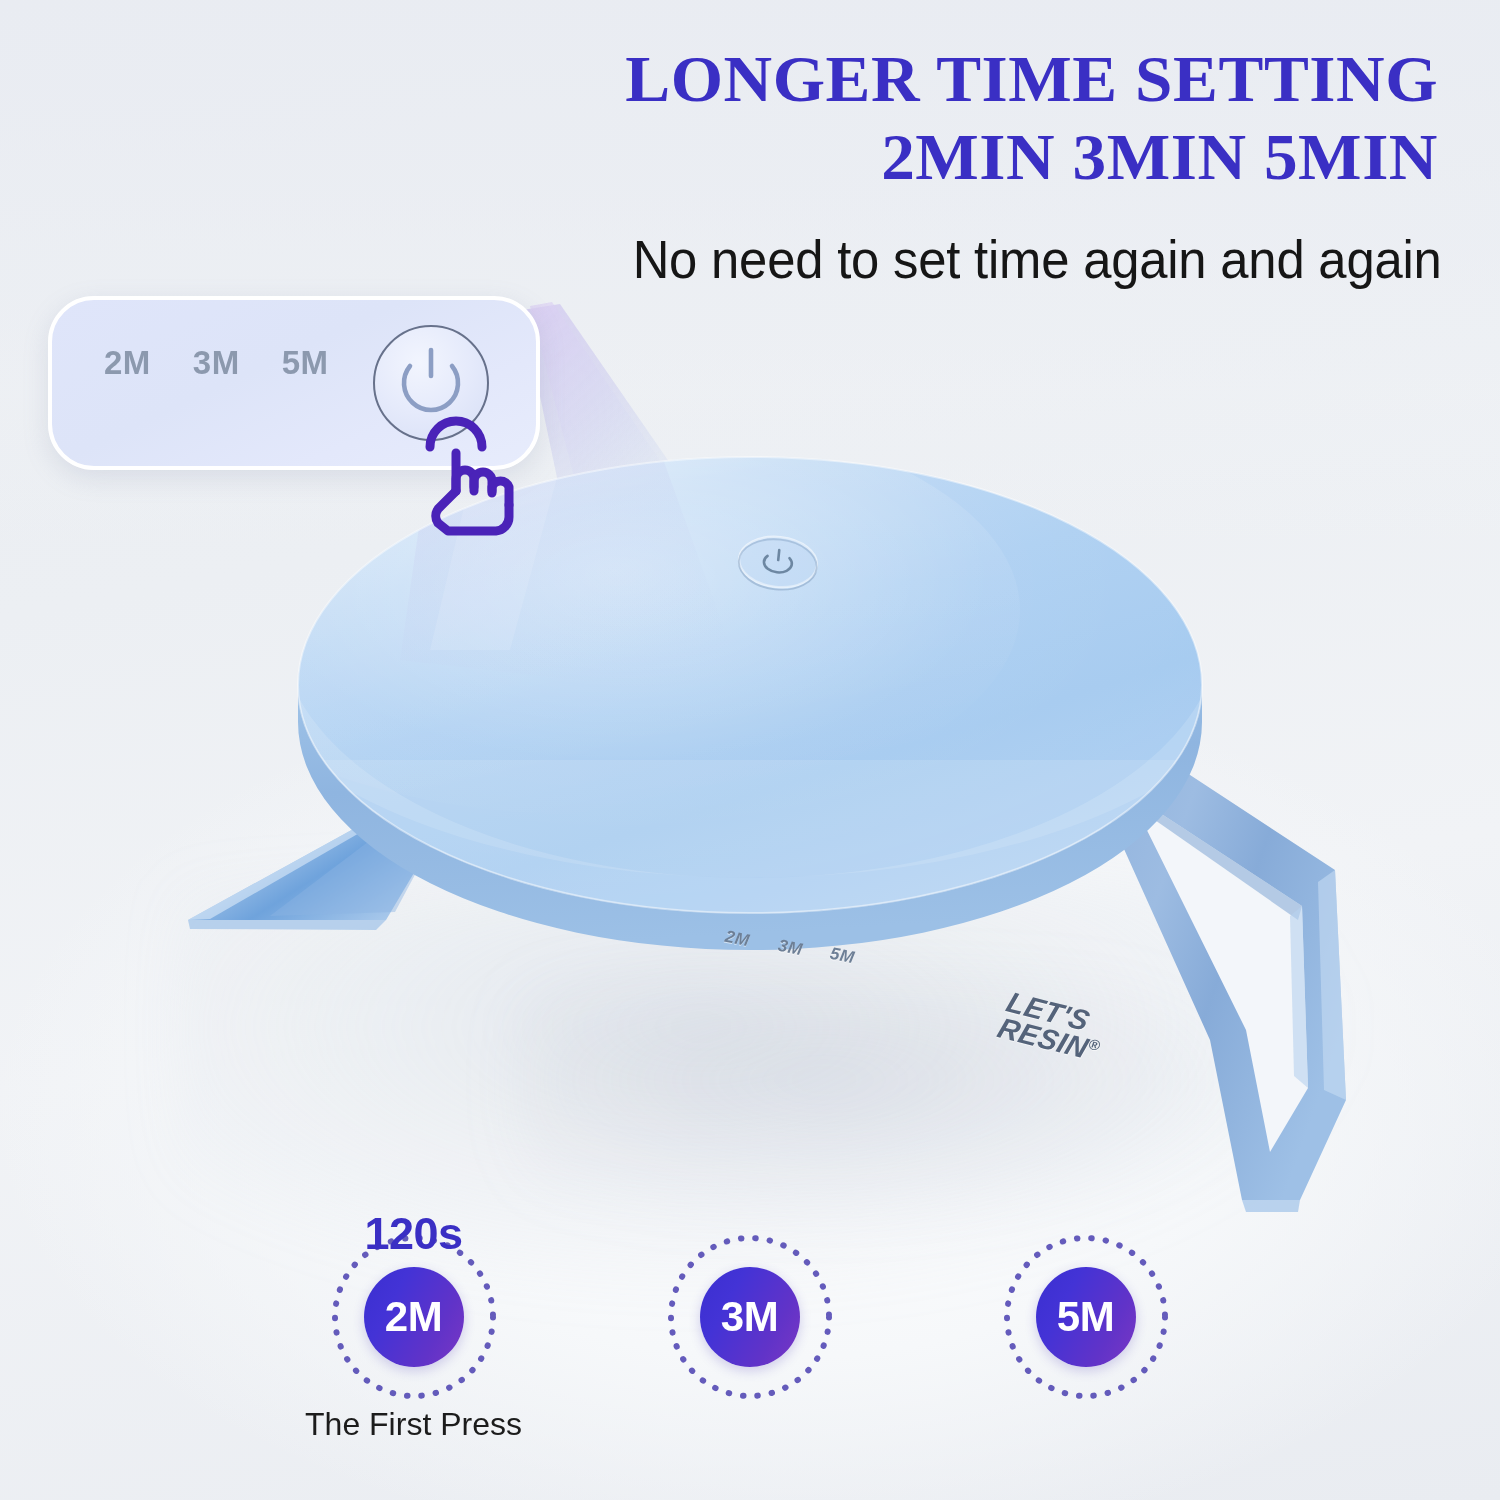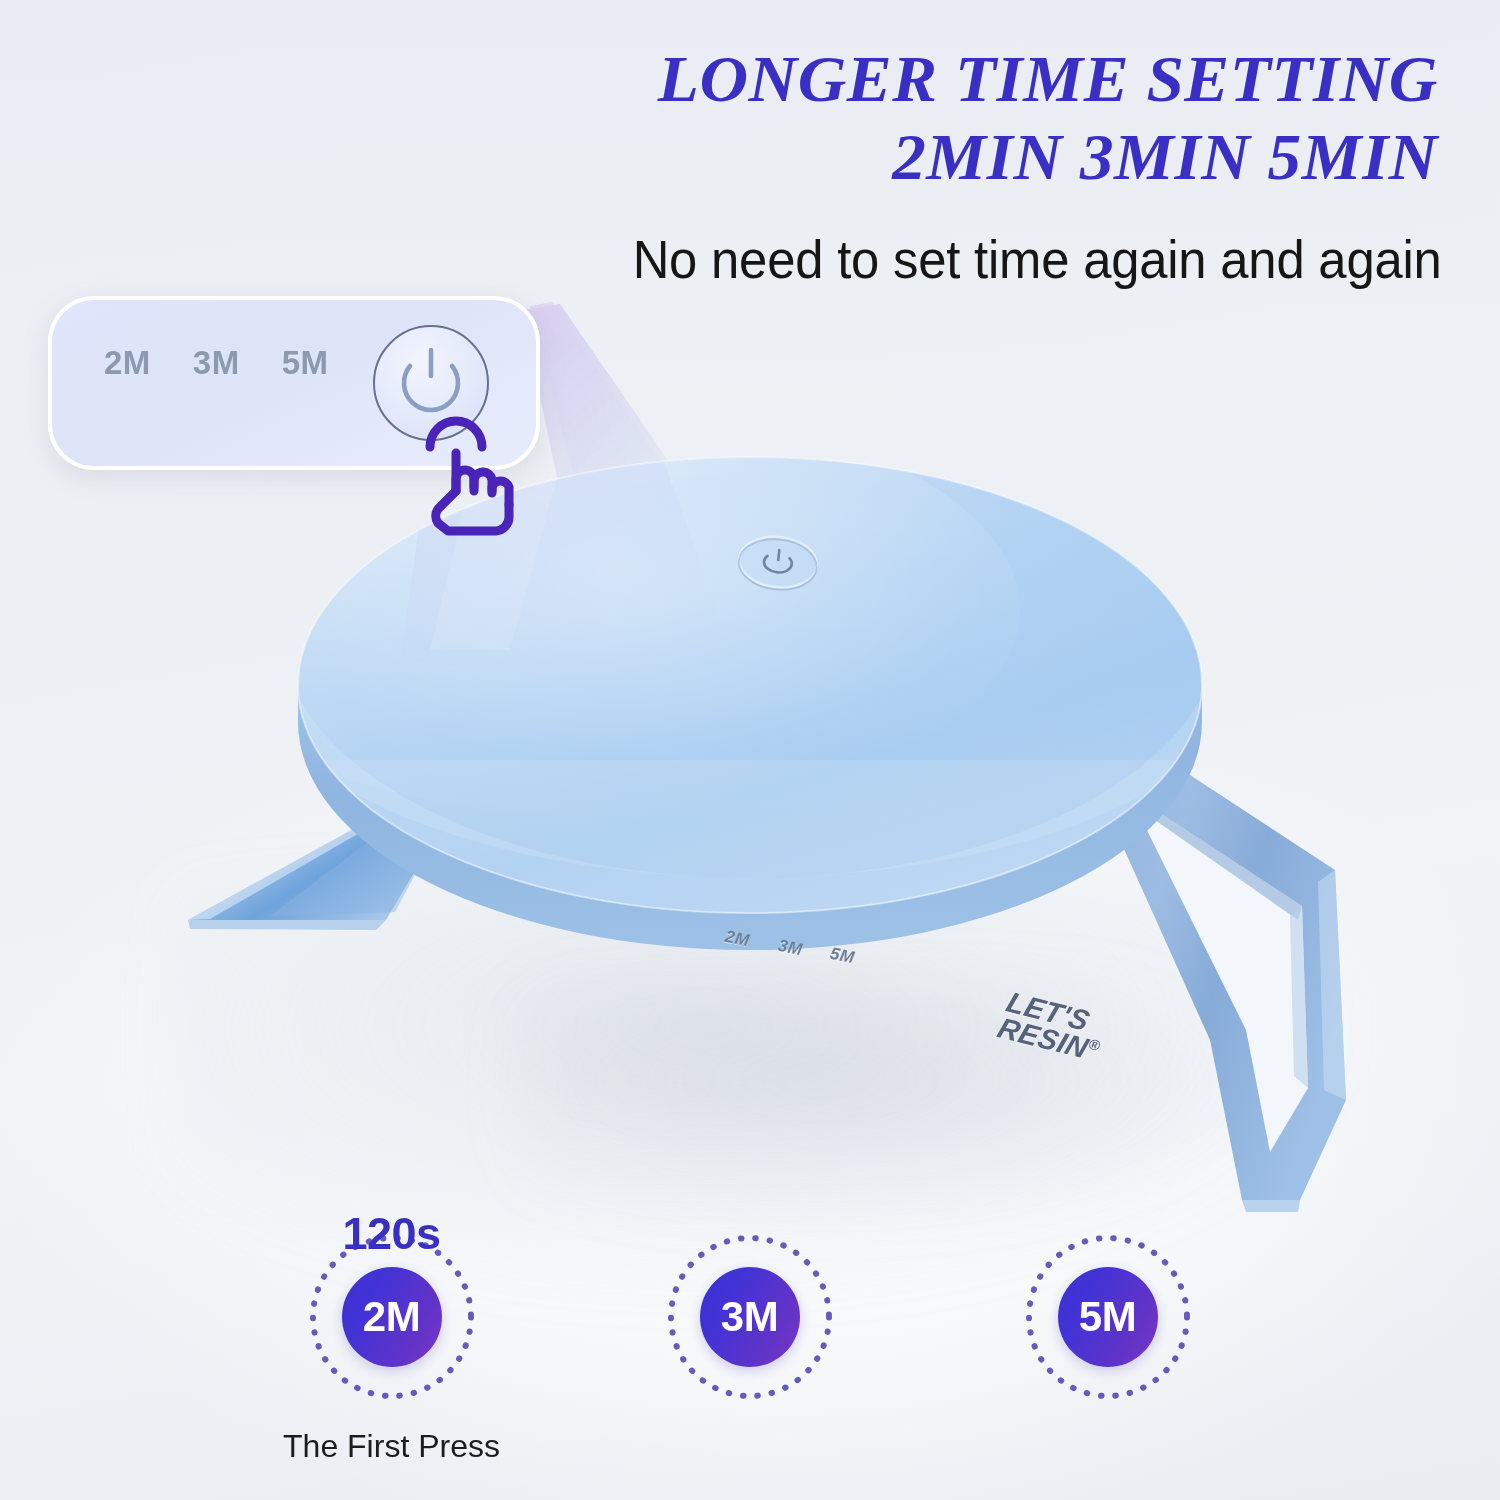--- a/index.html
+++ b/index.html
@@ -54,21 +54,20 @@
     pointer-events: none;
   }
 
   
   .headline-wrap {
     position: absolute;
     right: 62px;
     top: 44px;
     text-align: right;
     width: 1010px;
-    font-style: italic;
   }
   .headline-1, .headline-2 {
     font-family: "Liberation Serif", "DejaVu Serif", serif;
     font-weight: bold;
     color: #3a2fc4;
     letter-spacing: 0.5px;
     line-height: 1.06;
     white-space: nowrap;
     transform: scaleX(1.02);
     transform-origin: right center;
@@ -193,21 +192,21 @@
   .tap-hand svg { display:block; width:100%; height:100%; overflow: visible; }
 
   
   .badges {
     position: absolute;
     left: 0;
     top: 1228px;
     width: 1499px;
     display: flex;
     justify-content: center;
-    gap: 90px;
+    gap: 68px;
   }
   .badge {
     position: relative;
     width: 268px;
     text-align: center;
   }
   .badge-ring {
     position: relative;
     width: 178px;
     height: 178px;
@@ -242,21 +241,20 @@
     width: 268px;
     text-align: center;
     font-family: "Liberation Sans", sans-serif;
     font-weight: bold;
     font-size: 45px;
     color: #3a2fc4;
     letter-spacing: -0.5px;
     z-index: 3;
   }
   .badge-caption {
-    margin-top: 22px;
     font-family: "Liberation Sans", sans-serif;
     font-size: 32px;
     color: #1c1c1c;
     white-space: nowrap;
   }
 </style>
 </head>
 <body>
 
 <div id="stage">

